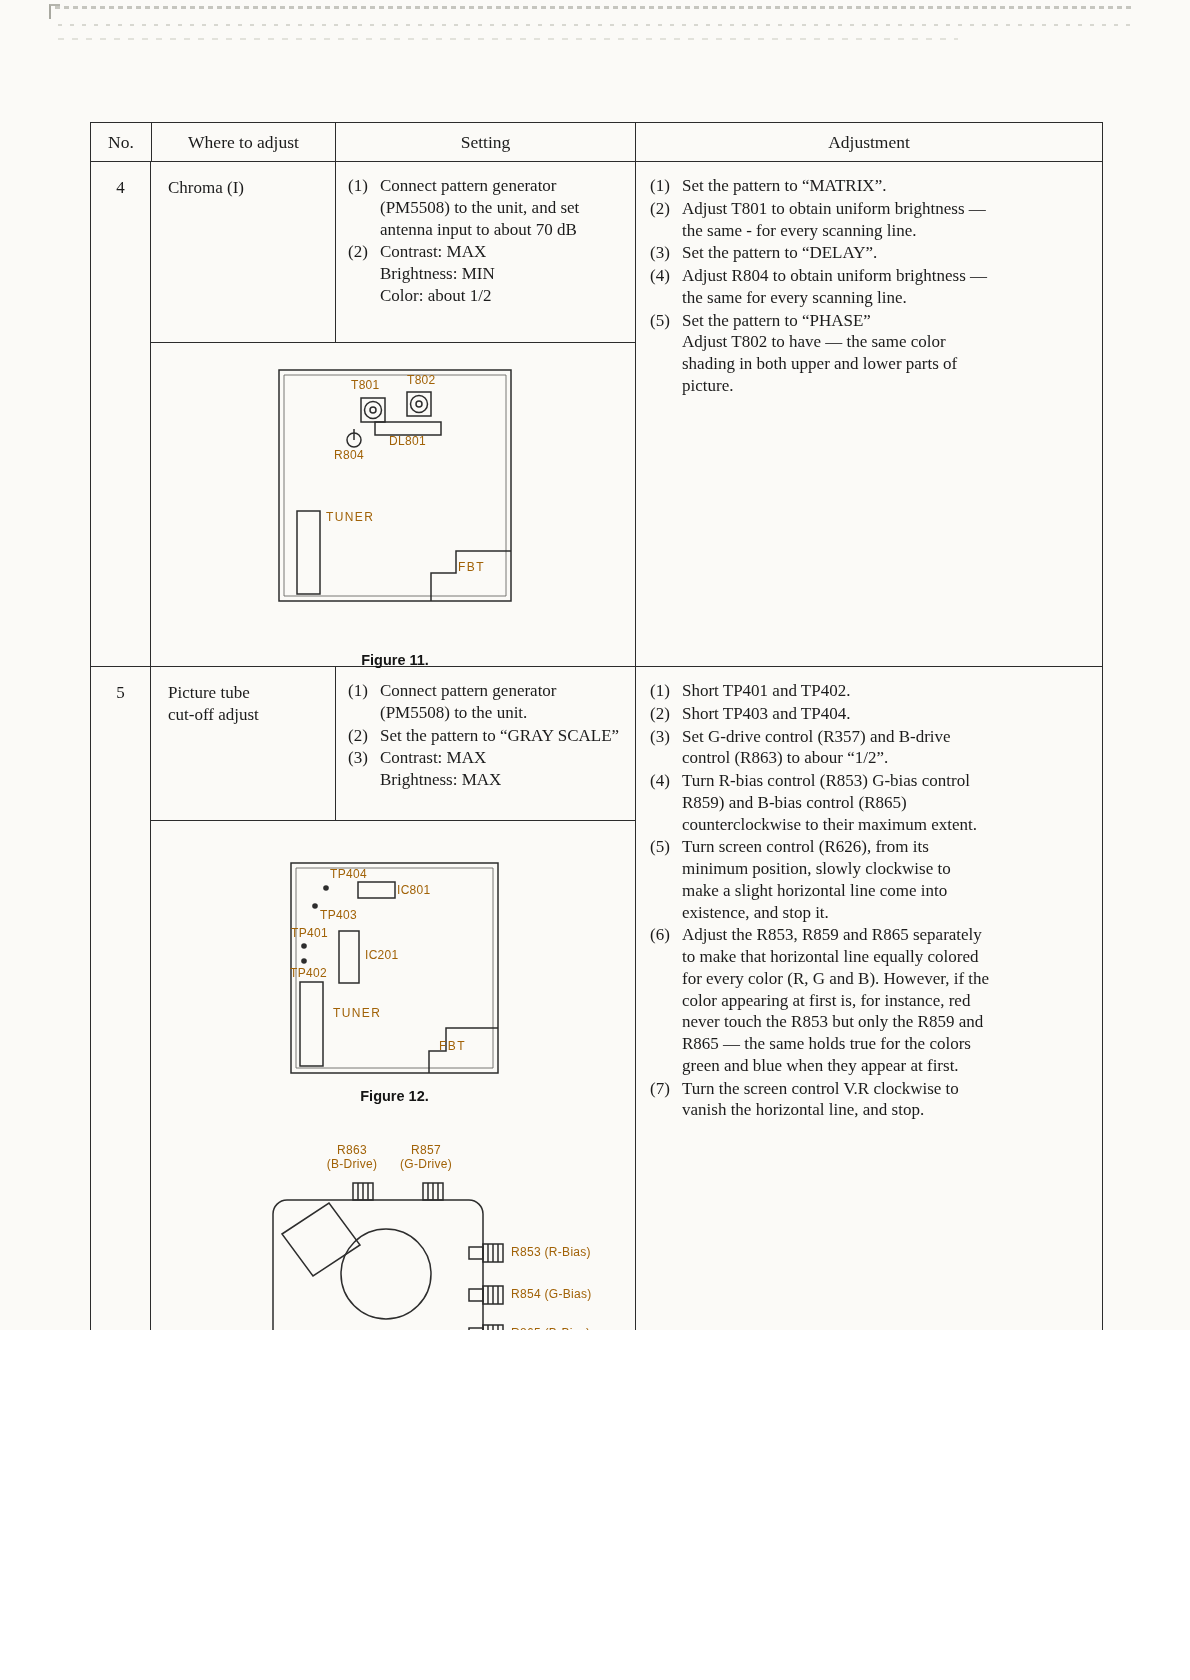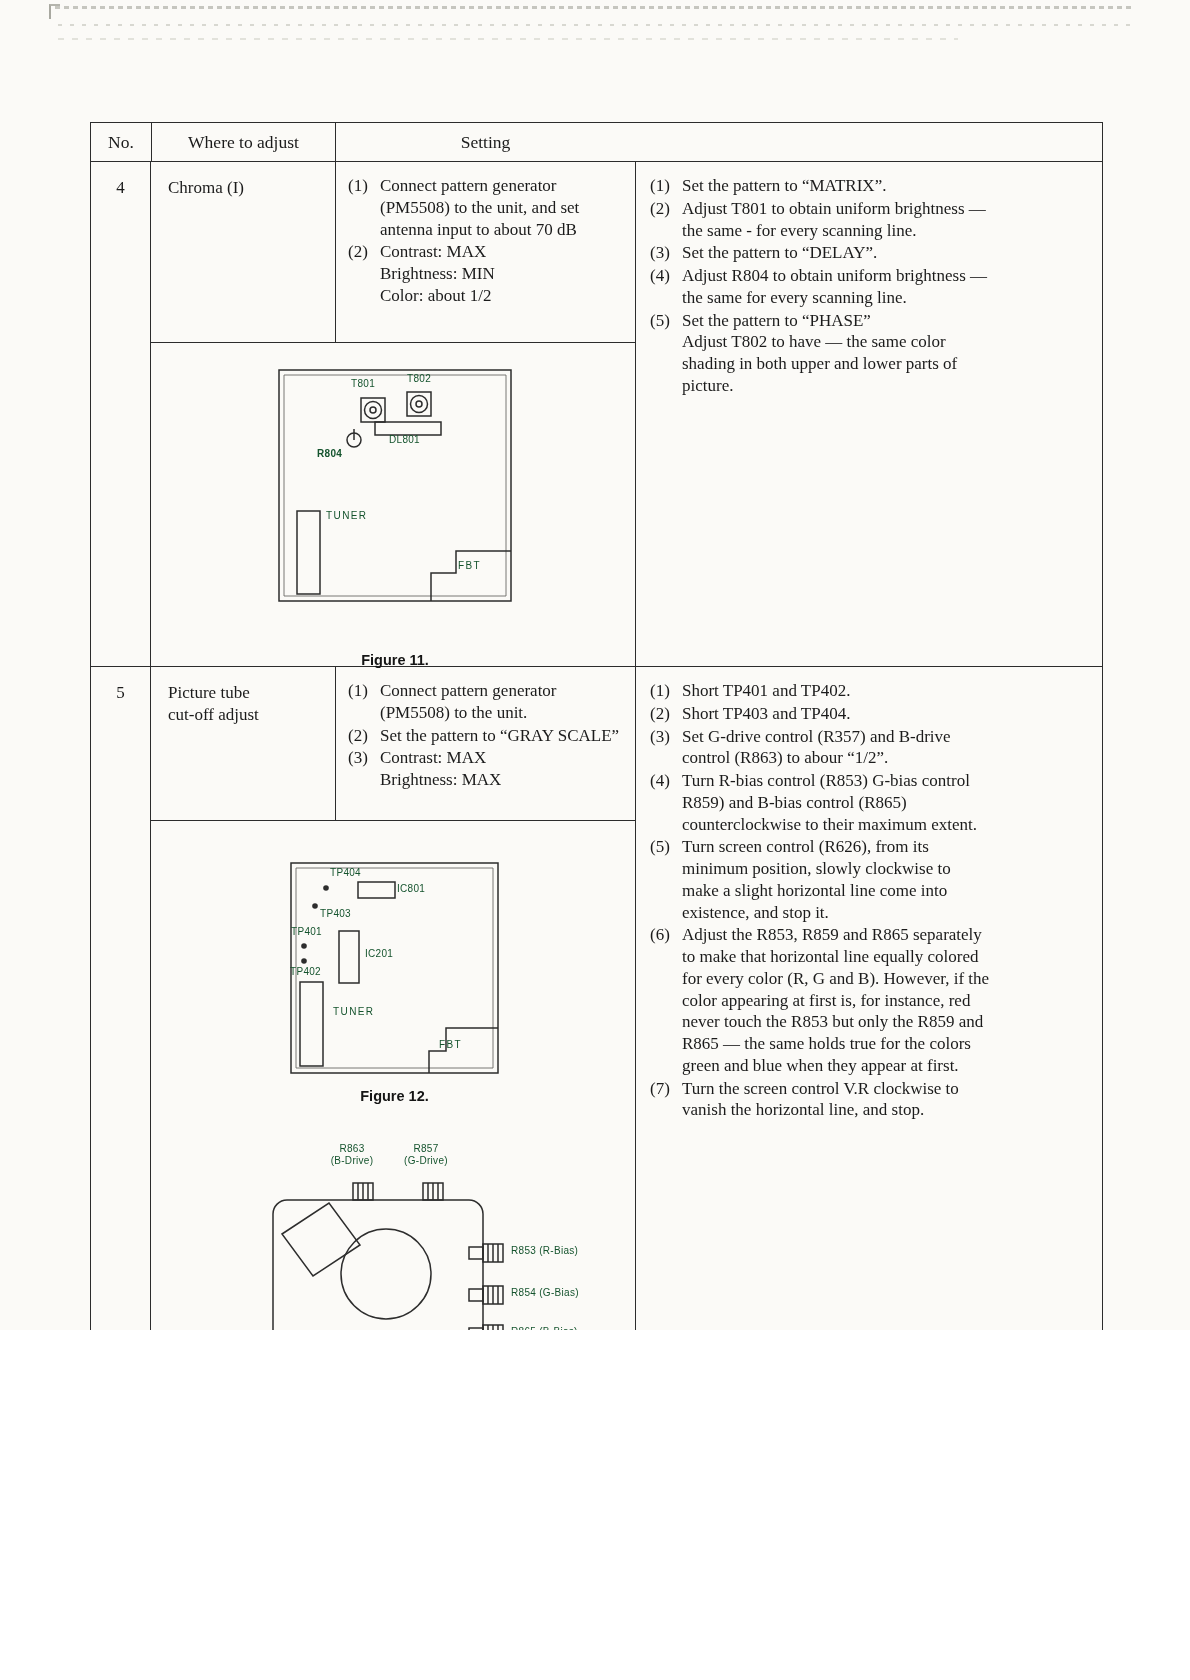--- a/index.html
+++ b/index.html
@@ -68,35 +68,35 @@
 
   
   svg.fig { position:absolute; left:0; top:0; }
   svg.fig * { vector-effect:non-scaling-stroke; }
   .stroke { stroke:#2d2d2d; fill:none; stroke-width:1.5; }
   .thin   { stroke:#6a6a64; fill:none; stroke-width:0.9; }
   .dot    { fill:#2d2d2d; stroke:none; }
 
   .flabel {
     position:absolute; font-family:"Liberation Sans", sans-serif;
-    font-size:10px; color:#14532d; white-space:pre-line; line-height:1.18;
+    font-size:12px; color:#a16207; white-space:pre-line; line-height:1.18;
     letter-spacing:0.3px;
   }
   .flabel.ls { letter-spacing:1.4px; }
   .flabel.ctr { text-align:center; }
   .fcap {
     position:absolute; font-family:"Liberation Sans", sans-serif;
     font-weight:bold; font-size:14.5px; text-align:center; color:#151515;
   }
 
   
   .l-t801 { left:200px; top:35px; }
   .l-t802 { left:256px; top:30px; }
   .l-dl801 { left:238px; top:91px; }
-  .l-r804 { left:166px; top:105px;font-weight:bold; }
+  .l-r804 { left:183px; top:105px; }
   .l-tuner11 { left:175px; top:167px; }
   .l-fbt11 { left:307px; top:217px; }
   .cap11 { left:128px; top:284px; width:232px;margin-top:24px; }
 
   
   .l-tp404 { left:179px; top:46px; }
   .l-ic801 { left:246px; top:62px; }
   .l-tp403 { left:169px; top:87px; }
   .l-tp401 { left:140px; top:105px; }
   .l-ic201 { left:214px; top:127px; }
@@ -127,20 +127,21 @@
   <div class="artifact art-bot1"></div>
   <div class="artifact art-bot2"></div>
   <div class="artifact art-tick"></div>
 
   <div class="table">
 
     <div class="thead">
       <div class="th">No.</div>
       <div class="th">Where to adjust</div>
       <div class="th">Setting</div>
+      <div class="th">Adjustment</div>
     </div>
 
     <div class="trow row4">
       <div class="cell no">4</div>
       <div class="cell where">Chroma (I)</div>
 
       <div class="cell setting">
         <div class="li">
           <span class="num">(1)</span>
           <span class="txt">Connect pattern generator (PM5508) to the unit, and set antenna input to about 70 dB</span>

